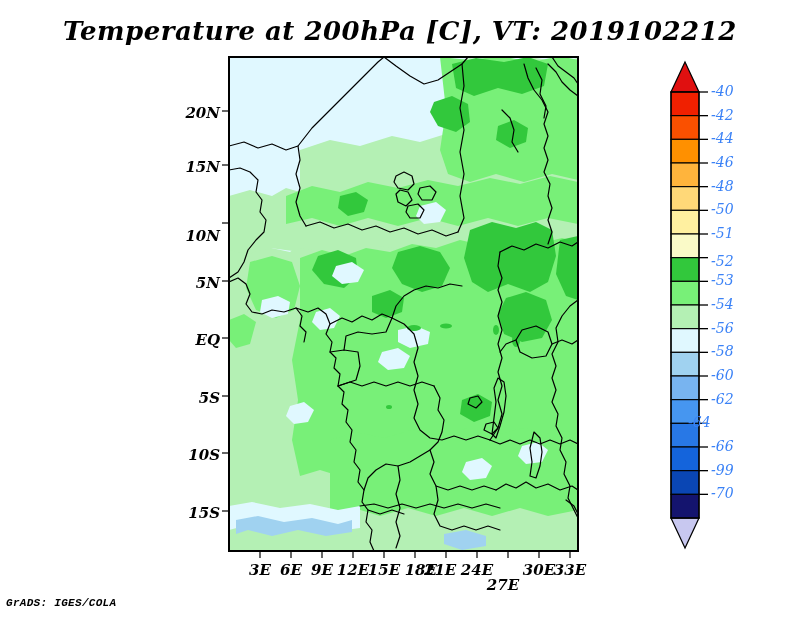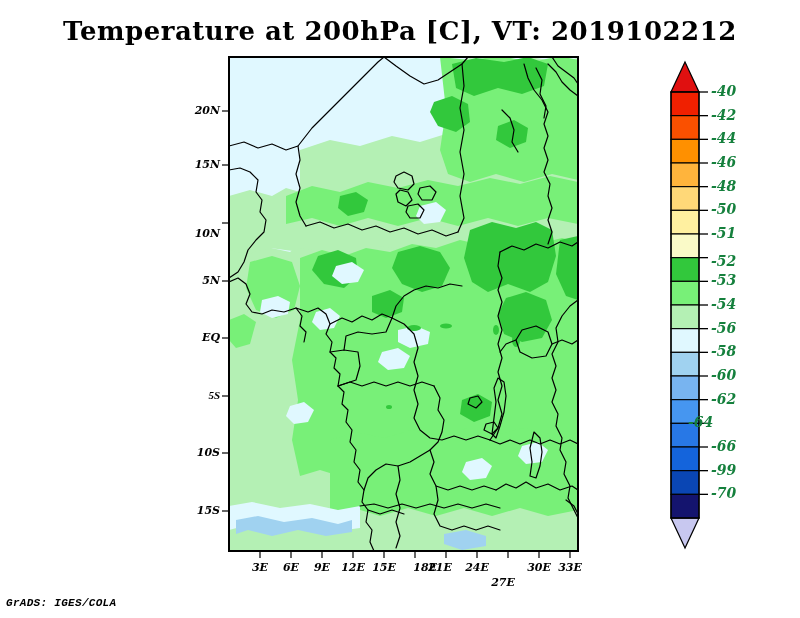--- a/index.html
+++ b/index.html
@@ -10,20 +10,21 @@
     position:relative;
     overflow:hidden;
   }
   #plot{position:absolute;left:0;top:0;width:800px;height:618px;}
 
   .title{
     position:absolute;
     left:0;top:16px;width:800px;
     text-align:center;
     font-family:"DejaVu Serif",serif;
+    font-style:italic;
     font-weight:700;
     font-size:26px;
     letter-spacing:.5px;
     color:#000;
     white-space:nowrap;
   }
 
   .footer{
     position:absolute;
     left:6px;top:597px;
@@ -33,34 +34,34 @@
     font-size:11px;
     color:#000;
     letter-spacing:.3px;
   }
 
   .axlabel{
     position:absolute;
     font-family:"DejaVu Serif",serif;
     font-style:italic;
     font-weight:700;
-    font-size:11px;
+    font-size:15px;
     color:#000;
     white-space:nowrap;
   }
   .ylab{text-align:right;}
   .xlab{text-align:center;}
 
   .cblabel{
     position:absolute;
     font-family:"DejaVu Serif",serif;
     font-style:italic;
-    font-weight:700;
+    font-weight:400;
     font-size:14px;
-    color:#15803d;
+    color:#3b82f6;
     white-space:nowrap;
   }
 </style>
 </head>
 <body>
 
 <svg id="plot" viewBox="0 0 800 618">
   <defs>
     <clipPath id="mapclip">
         <rect x="229" y="57" width="349" height="494"></rect>
@@ -314,21 +315,21 @@
 
 <div class="title">Temperature at 200hPa [C], VT: 2019102212</div>
 <div class="footer">GrADS: IGES/COLA</div>
 
 <div id="ylabels">
     <div class="axlabel ylab" style="left: 178px; width: 42px; top: 104px;">20N</div>
     <div class="axlabel ylab" style="left: 178px; width: 42px; top: 158px;">15N</div>
     <div class="axlabel ylab" style="left: 178px; width: 42px; top: 216px; margin-top: 11px;">10N</div>
     <div class="axlabel ylab" style="left: 178px; width: 42px; top: 274px;">5N</div>
     <div class="axlabel ylab" style="left: 178px; width: 42px; top: 331px;">EQ</div>
-    <div class="axlabel ylab" style="left: 178px; width: 42px; top: 389px; font-family: Liberation Serif, serif;">5S</div>
+    <div class="axlabel ylab" style="left: 178px; width: 42px; top: 389px;">5S</div>
     <div class="axlabel ylab" style="left: 178px; width: 42px; top: 446px;">10S</div>
     <div class="axlabel ylab" style="left: 178px; width: 42px; top: 504px;">15S</div>
   </div>
 <div id="xlabels">
     <div class="axlabel xlab" style="left: 238px; width: 44px; top: 561px;">3E</div>
     <div class="axlabel xlab" style="left: 269px; width: 44px; top: 561px;">6E</div>
     <div class="axlabel xlab" style="left: 300px; width: 44px; top: 561px;">9E</div>
     <div class="axlabel xlab" style="left: 331px; width: 44px; top: 561px;">12E</div>
     <div class="axlabel xlab" style="left: 362px; width: 44px; top: 561px;">15E</div>
     <div class="axlabel xlab" style="left: 393px; width: 44px; top: 561px; text-align: right;">18E</div>

